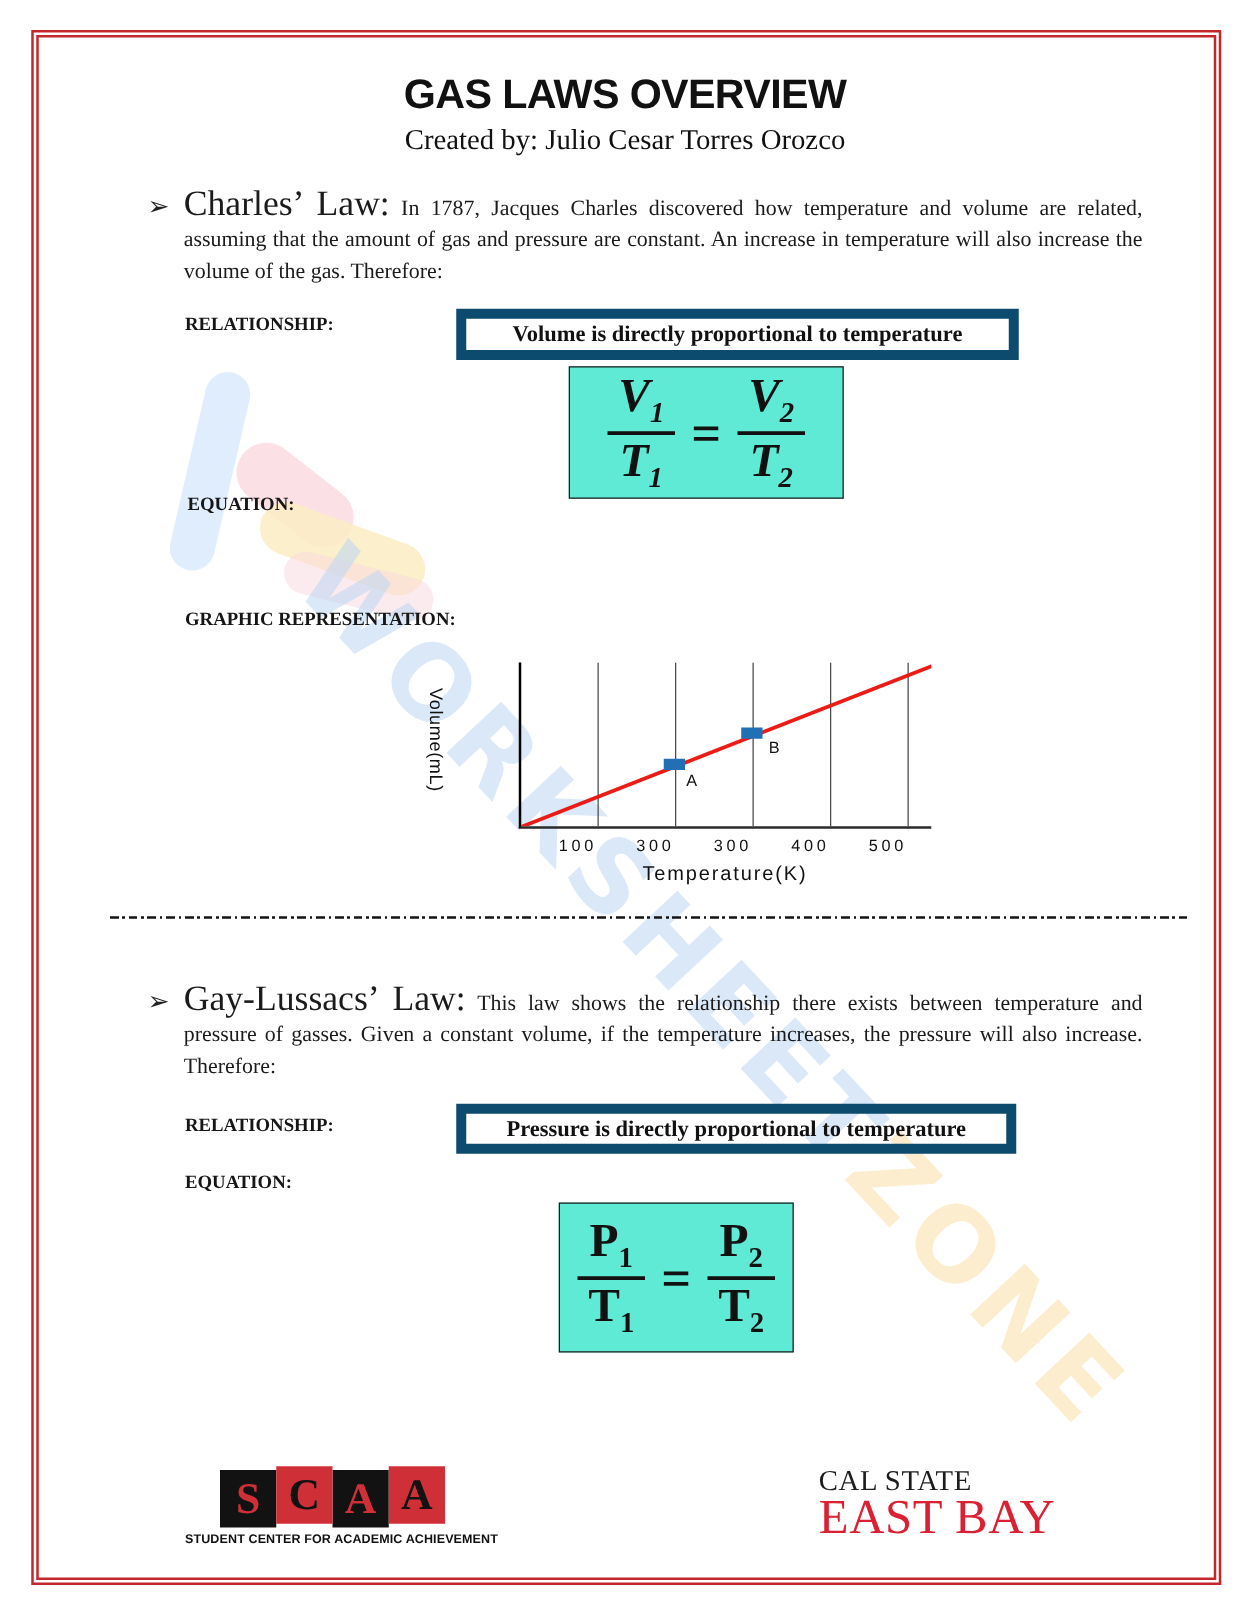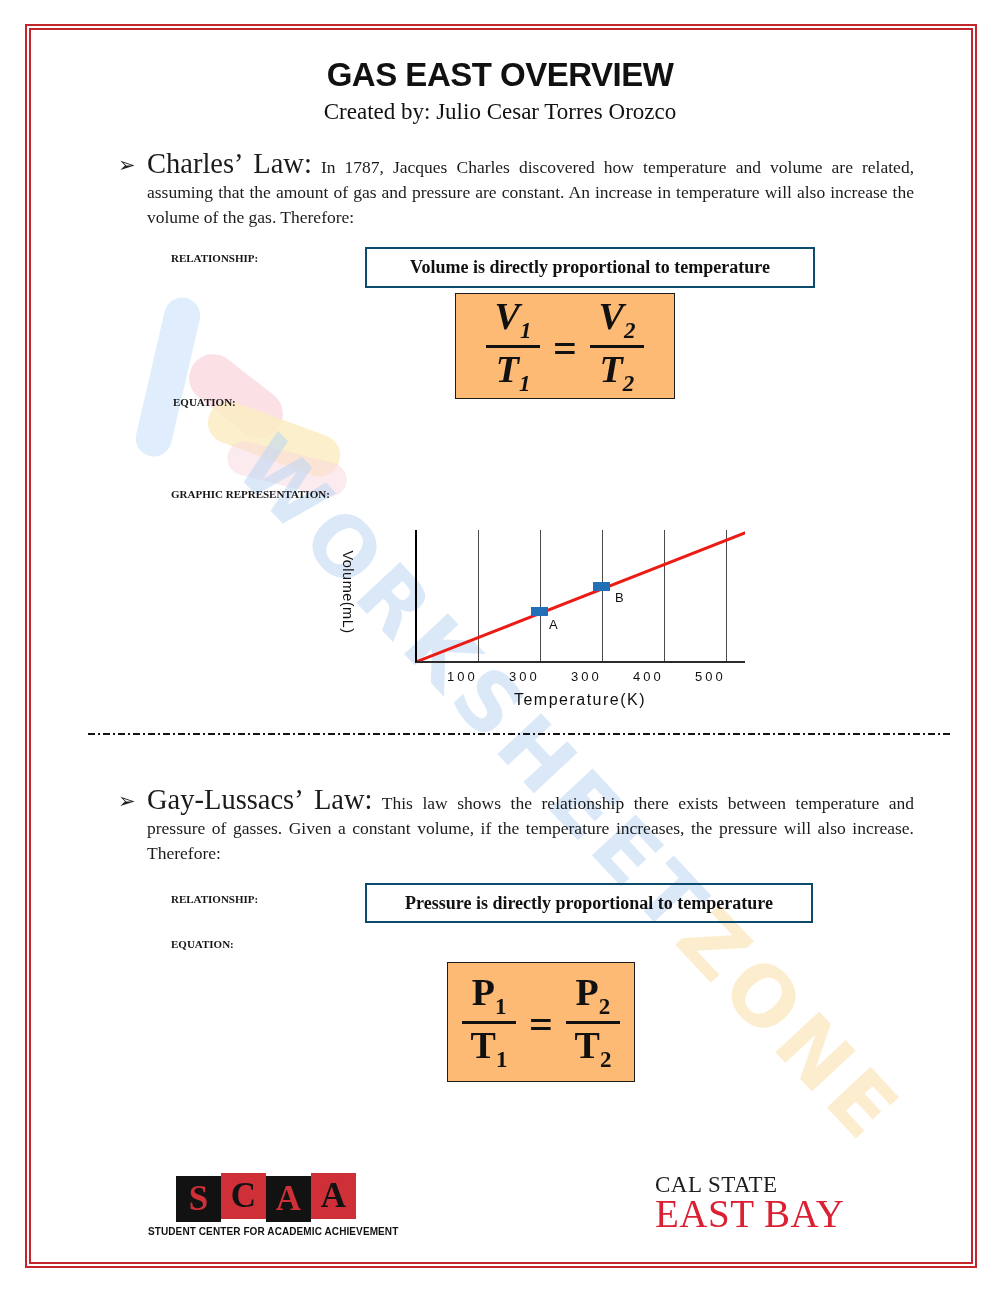--- a/index.html
+++ b/index.html
@@ -36,30 +36,30 @@
               font-weight:normal; font-size:23px; color:#111; }
 
   .law-par { position:absolute; width:796px; }
   .law-par .bullet { position:absolute; left:0; top:3px; font-size:21px; color:#222; }
   .law-par .par-text { margin-left:29px; text-align:justify;
                        font-size:17.5px; line-height:25px; color:#1b1b1b; }
   .law-heading { font-size:28.5px; line-height:1;margin-top:24px; }
   #charles-par { left:118px; top:150px; }
   #gay-par     { left:118px; top:786px; }
 
-  .side-label { position:absolute; font-weight:bold; font-size:11px; color:#161616;margin-left:23px; }
-
-  .rel-box { position:absolute; border:2px solid #0c4a6e; display:flex;
+  .side-label { position:absolute; font-weight:bold; font-size:15px; color:#161616; }
+
+  .rel-box { position:absolute; border:8px solid #0c4a6e; display:flex;
              align-items:center; justify-content:center;
              font-weight:bold; font-size:18px; color:#111; }
   #rel-box-1 { left:365px; top:247px; width:450px; height:41px; }
   #rel-box-2 { left:365px; top:883px; width:448px; height:40px; }
 
   .eq-box { position:absolute; border:1.5px solid #1c1c1c; display:flex;
-            align-items:center; justify-content:center; background:#fdba74; }
+            align-items:center; justify-content:center; background:#5eead4; }
   #eq-box-1 { left:455px; top:293px;  width:220px; height:106px; }
   #eq-box-2 { left:447px; top:962px;  width:188px; height:120px; }
   .frac { display:flex; flex-direction:column; align-items:center; }
   .fnum, .fden { font-size:38px; font-weight:bold; line-height:1.05; color:#111; }
   .fnum sub, .fden sub { font-size:23px; font-weight:bold; }
   .fbar { height:3px; background:#111; width:54px; margin:2px 0; }
   .feq { font-size:42px; font-weight:bold; margin:0 13px; transform:translateY(2px); color:#111; }
   .eq-italic .fnum, .eq-italic .fden { font-style:italic; }
 
   
@@ -112,21 +112,21 @@
     <div class="stroke stroke-pink2"></div>
     <div class="wm-text"><span class="wm-part1">WORKSHEET</span><span class="wm-part2">ZONE</span></div>
   </div>
 
   <div class="page-border">
     <div class="page-border-inner"></div>
   </div>
 
   <div class="content">
 
-    <div class="title">GAS EAST OVERVIEW</div>
+    <div class="title">GAS LAWS OVERVIEW</div>
     <div class="subtitle">Created by: Julio Cesar Torres Orozco</div>
 
     <div class="law-par" id="charles-par">
       <span class="bullet">➢</span>
       <div class="par-text"><span class="law-heading">Charles’ Law:</span> <span>In 1787, Jacques Charles discovered how temperature and volume are related, assuming that the amount of gas and pressure are constant. An increase in temperature will also increase the volume of the gas.  Therefore:</span></div>
     </div>
 
     <div class="side-label" style="left:148px; top:252px;">RELATIONSHIP:</div>
     <div class="rel-box" id="rel-box-1">Volume is directly proportional to temperature</div>
 

